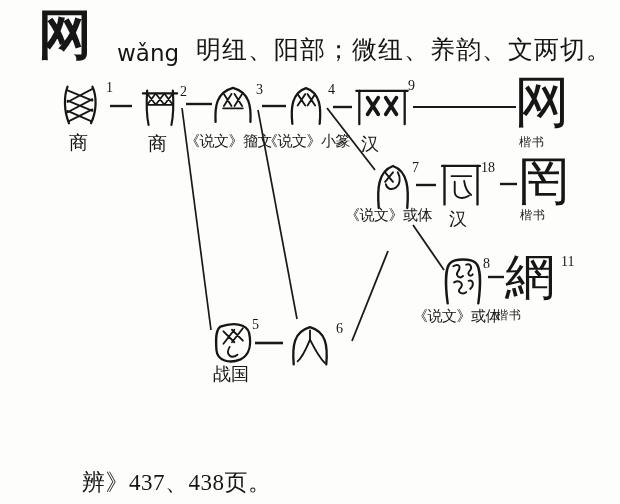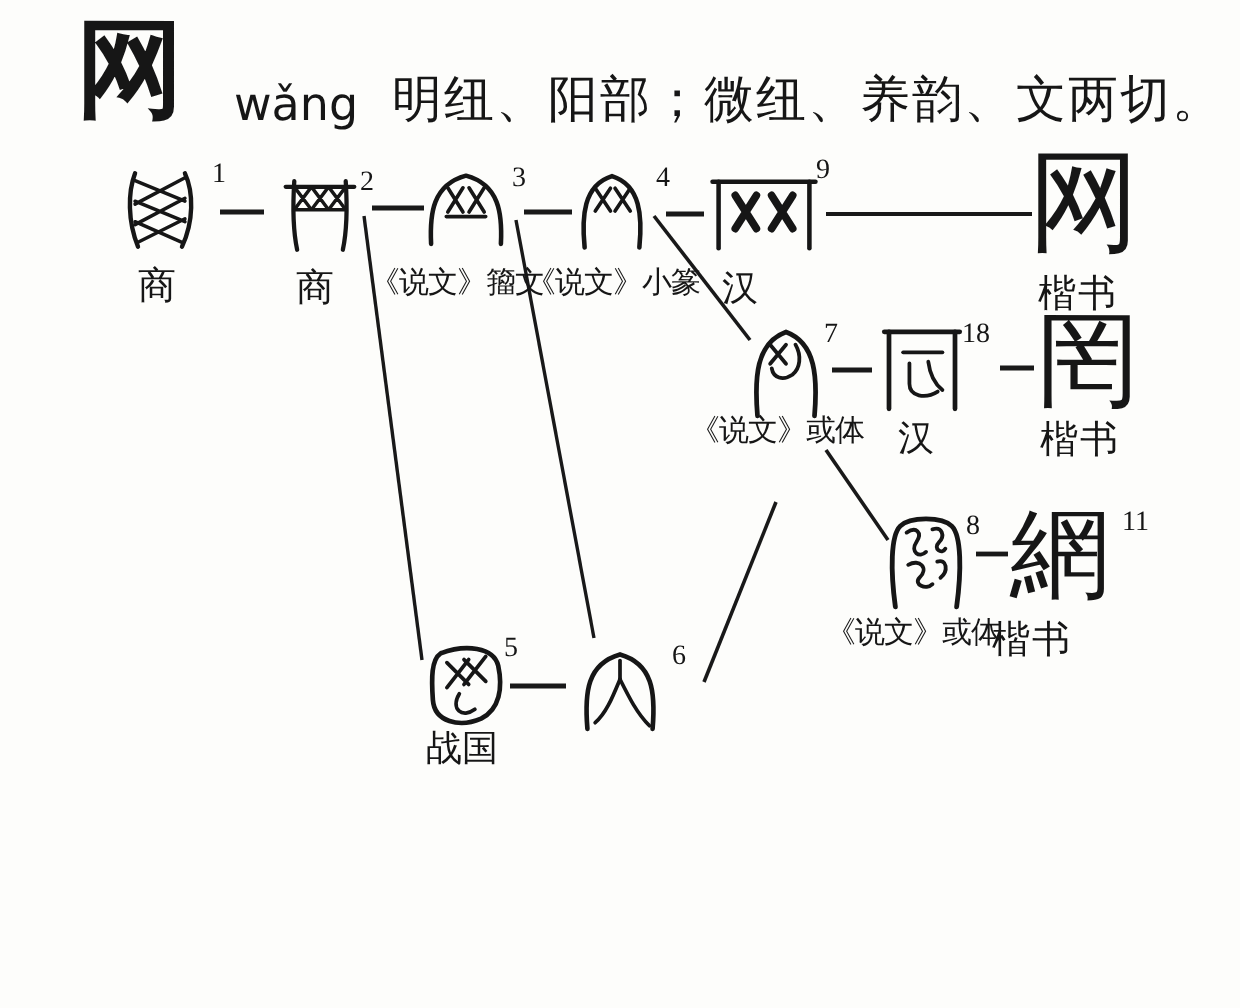--- a/index.html
+++ b/index.html
@@ -11,21 +11,21 @@
   .abs{position:absolute;white-space:nowrap;}
   .headword{font-size:54px;font-weight:bold;line-height:1;}
   .pinyin{font-family:"DejaVu Sans","Liberation Sans",sans-serif;font-size:23px;font-weight:500;}
   .phono{font-size:25px;letter-spacing:1px;}
   .kai-l{font-size:56px;line-height:1;font-weight:500;}
   .kai-m{font-size:52px;line-height:1;font-weight:500;}
   .kai-s{font-size:50px;line-height:1;font-weight:500;}
   .sup{font-size:14px;}
   .lbl-lg{font-size:19px;}
   .lbl-md{font-size:18px;}
-  .lbl-kai{font-size:19px;letter-spacing:1px;}
+  .lbl-kai{font-size:12px;letter-spacing:1px;}
   .lbl-sm{font-size:15px;letter-spacing:-0.5px;}
   .foot{font-size:23px;letter-spacing:0.5px;}
   svg.glyph{position:absolute;overflow:visible;}
   svg.glyph path{fill:none;stroke:#161616;stroke-width:3;stroke-linecap:round;stroke-linejoin:round;}
   svg.glyph path.thick{stroke-width:5;}
   svg.glyph path.thin{stroke-width:2.4;}
   #connectors{position:absolute;left:0;top:0;}
   #connectors line{stroke:#191919;}
 </style>
 </head>
@@ -142,14 +142,15 @@
   <span class="abs lbl-md" style="left:213px;top:362px;font-family:Liberation Serif, serif;">战国</span>
 
   <svg class="glyph" style="left:287px;top:321px;" width="46" height="45" viewBox="0 0 58 58">
     <path d="M8,56 C6,32 8,14 29,8 C50,14 52,32 50,56"></path>
     <path class="thin" d="M29,12 L29,24"></path>
     <path class="thin" d="M29,24 C24,36 20,46 13,52"></path>
     <path class="thin" d="M29,24 C35,36 40,46 48,54"></path>
   </svg>
   <span class="abs sup" style="left:336px;top:321px;">6</span>
 
+  <div class="abs foot" style="left:82px;top:467px;">辨》437、438页。</div>
 
 </div>
 
 </body></html>

